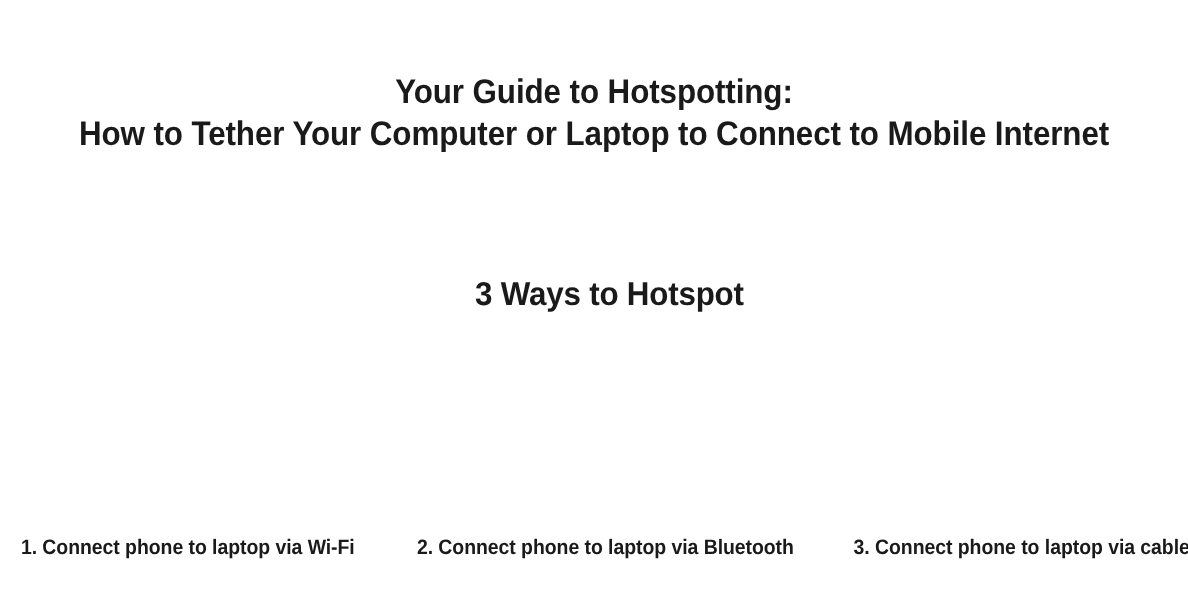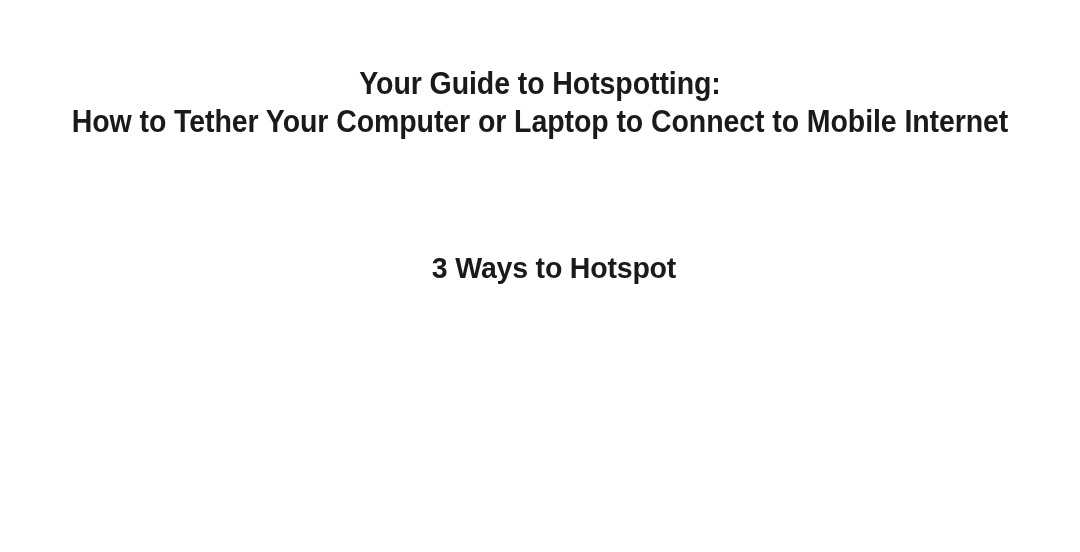--- a/index.html
+++ b/index.html
@@ -113,14 +113,19 @@
   </h1>
 
   <h2 class="section-heading">3 Ways to Hotspot</h2>
 
   <div class="media-band">
     <div class="media-slot"></div>
     <div class="media-slot"></div>
     <div class="media-slot"></div>
   </div>
 
+  <div class="captions">
+    <div class="caption caption-1">1. Connect phone to laptop via Wi-Fi</div>
+    <div class="caption caption-2">2. Connect phone to laptop via Bluetooth</div>
+    <div class="caption caption-3">3. Connect phone to laptop via cable</div>
+  </div>
 
 </div>
 
 </body></html>

